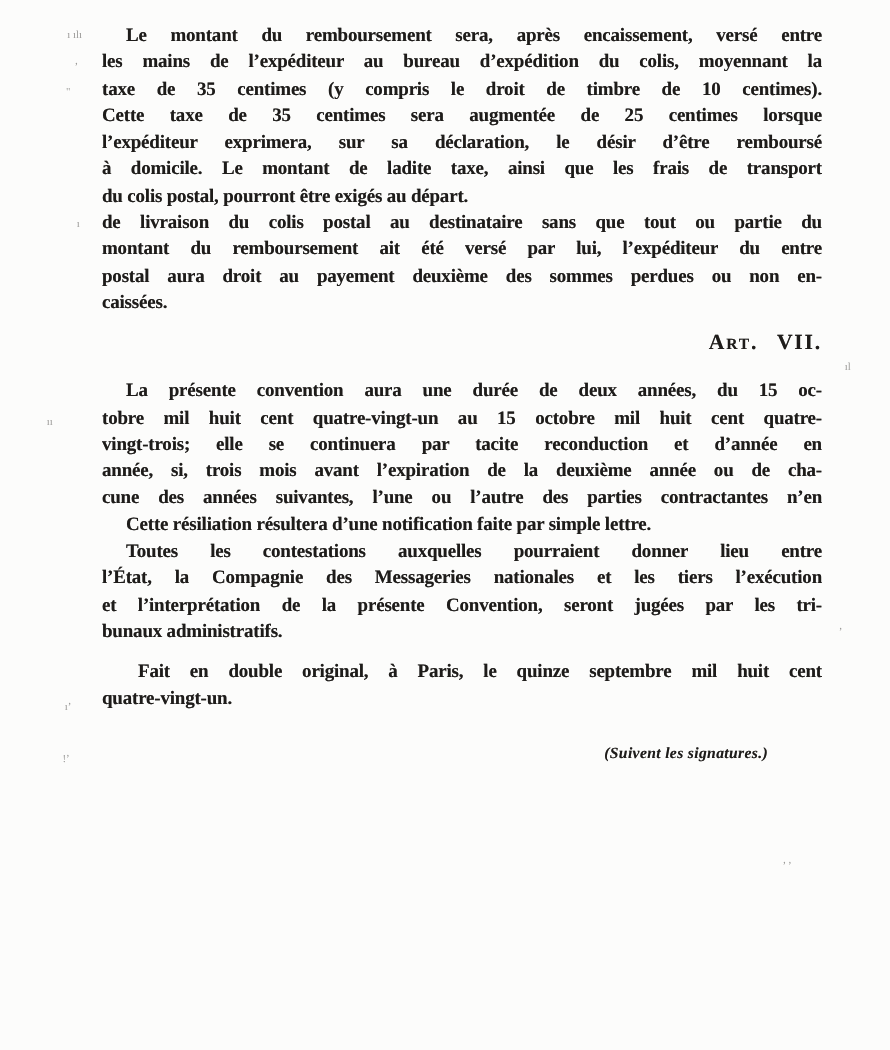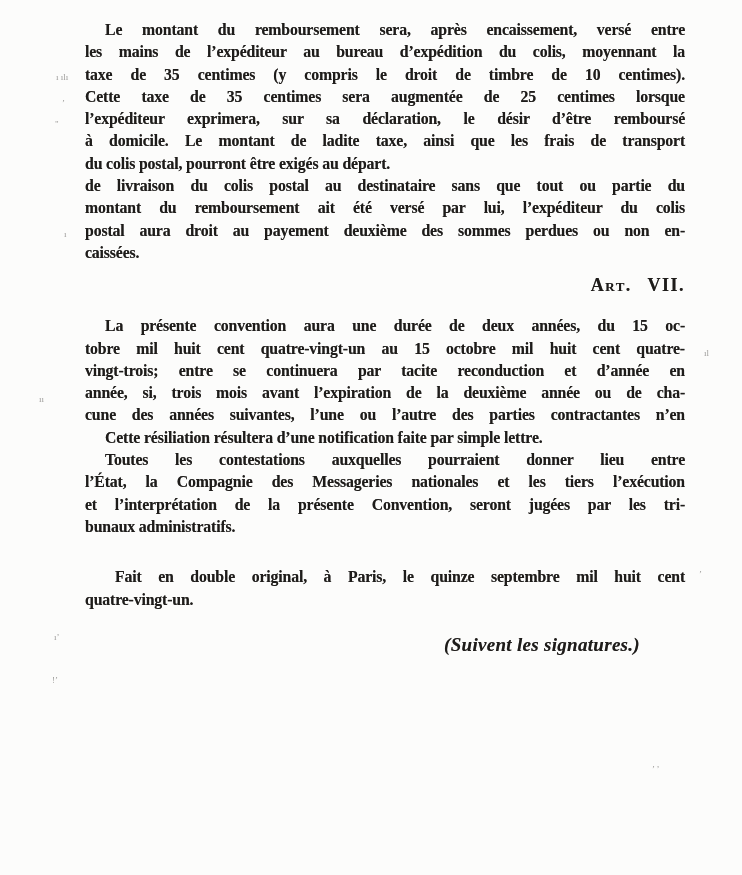--- a/index.html
+++ b/index.html
@@ -38,71 +38,70 @@
     font-size: 18px;
     line-height: 24px;
     font-variant: small-caps;
     letter-spacing: 1.5px;
     word-spacing: 10px;
     text-align: right;
     text-shadow: 0 0 0.4px rgba(20,18,16,0.55);
   }
   .heading.h-vii  { margin: 9px 0 18px 0; }
   .heading.h-viii { margin: 19px 0 11px 0; }
-  .para-fait { margin-top: 28px; }
+  .para-fait { margin-top: 11px; }
   .signature {
     margin-top: 22px;
-    font-size: 19px;
+    font-size: 13px;
     line-height: 24px;
     font-style: italic;
     font-weight: 600;
     letter-spacing: 0.3px;
     text-align: right;
     padding-right: 45px;
     text-shadow: 0 0 0.4px rgba(20,18,16,0.5);
   }
   .artifact {
     position: absolute;
     font-size: 9px;
     font-weight: 400;
     color: #3a3835;
     opacity: 0.5;
     white-space: pre;
-    margin-top: 48px;
   }
 </style>
 </head>
 <body>
 
 <div class="page" style="background: rgb(252, 252, 251); color: rgb(30, 28, 26);">
   <div class="text-block">
 
     <div>
       <div class="line j ind">Le montant du remboursement sera, après encaissement, versé entre</div>
       <div class="line j">les mains de l’expéditeur au bureau d’expédition du colis, moyennant la</div>
       <div class="line j">taxe de 35 centimes (y compris le droit de timbre de 10 centimes).</div>
       <div class="line j">Cette taxe de 35 centimes sera augmentée de 25 centimes lorsque</div>
       <div class="line j">l’expéditeur exprimera, sur sa déclaration, le désir d’être remboursé</div>
       <div class="line j">à domicile. Le montant de ladite taxe, ainsi que les frais de transport</div>
       <div class="line last">du colis postal, pourront être exigés au départ.</div>
     </div>
 
     <div>
       <div class="line j">de livraison du colis postal au destinataire sans que tout ou partie du</div>
-      <div class="line j">montant du remboursement ait été versé par lui, l’expéditeur du colis</div>
+      <div class="line j">montant du remboursement ait été versé par lui, l’expéditeur du entre</div>
       <div class="line j">postal aura droit au payement deuxième des sommes perdues ou non en-</div>
       <div class="line last">caissées.</div>
     </div>
 
     <div class="heading h-vii">Art. VII.</div>
 
     <div>
       <div class="line j ind">La présente convention aura une durée de deux années, du 15 oc-</div>
       <div class="line j">tobre mil huit cent quatre-vingt-un au 15 octobre mil huit cent quatre-</div>
-      <div class="line j">vingt-trois; entre se continuera par tacite reconduction et d’année en</div>
+      <div class="line j">vingt-trois; elle se continuera par tacite reconduction et d’année en</div>
       <div class="line j">année, si, trois mois avant l’expiration de la deuxième année ou de cha-</div>
       <div class="line j">cune des années suivantes, l’une ou l’autre des parties contractantes n’en</div>
     </div>
 
     <div>
       <div class="line last ind">Cette résiliation résultera d’une notification faite par simple lettre.</div>
     </div>
 
 
     <div>

